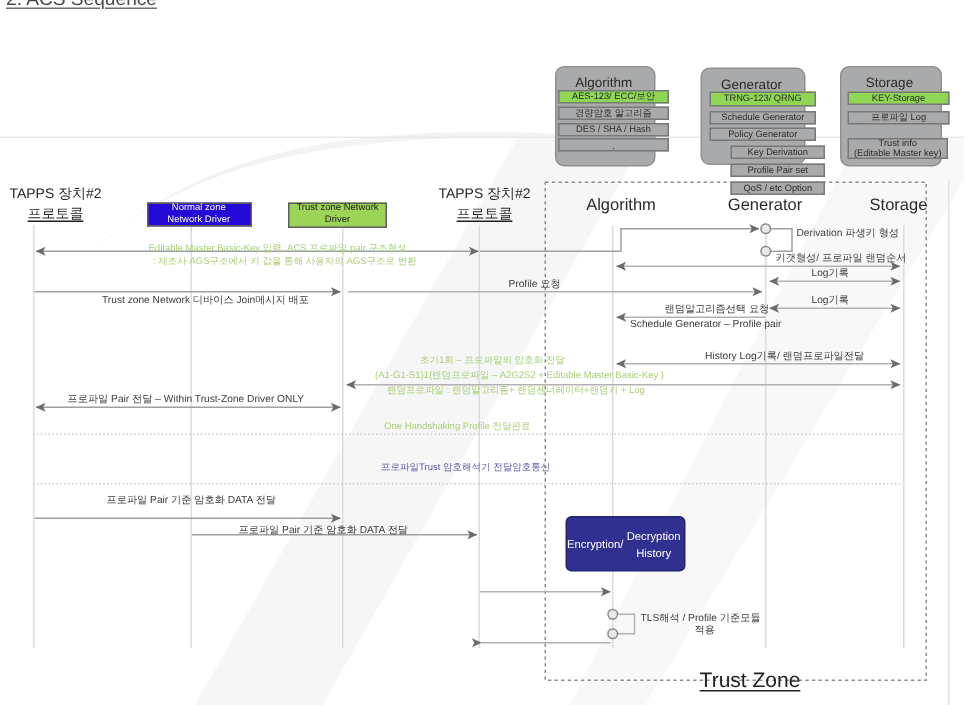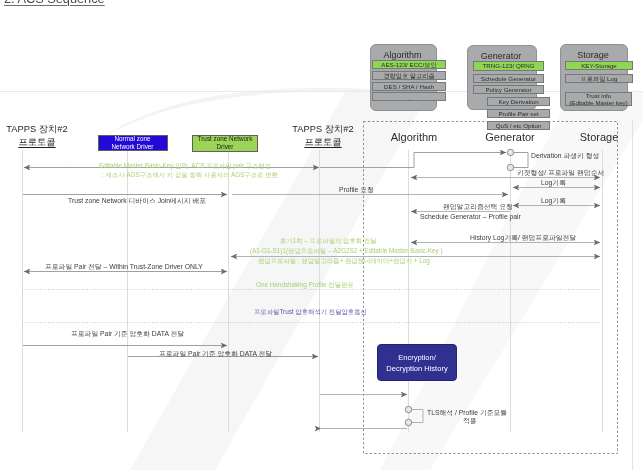--- a/index.html
+++ b/index.html
@@ -40,21 +40,21 @@
   .msg{font-size:7px;color:#3b3b3b;white-space:nowrap;line-height:8px;}
   .msg.g{color:#a9cf76;font-size:6.35px;}
   .msg.p{color:#5858a8;font-size:6.35px;}
   .msg.k{color:#3b3b3b;font-size:6.8px;}
 
   
   #tzlabel{font-size:14px;color:#222;text-decoration:underline;text-underline-offset:2px;
            white-space:nowrap;}
   #encbox{background:#2f308f;border:1px solid #23246e;border-radius:4px;color:#fff;
           font-size:7.5px;line-height:11px;text-align:center;display:flex;
-          flex-direction:column;justify-content:center;align-items:center;}
+          flex-direction:row;justify-content:center;align-items:center;}
   svg{position:absolute;left:0;top:0;}
 </style>
 </head>
 <body>
 
 <div id="slide">
 
   <svg class="abs" width="643" height="470">
     <defs>
       <linearGradient id="sw" x1="0" y1="0" x2="1" y2="1">
@@ -192,20 +192,21 @@
 
   <div class="abs colhead" style="left:364px;top:131px;width:100px;">Algorithm</div>
   <div class="abs colhead" style="left:460px;top:131px;width:100px;">Generator</div>
   <div class="abs colhead" style="left:549px;top:131px;width:100px;">Storage</div>
 
   <div class="abs" id="encbox" style="left:377px;top:344px;width:78px;height:35px;">
     <div>Encryption/</div>
     <div>Decryption History</div>
   </div>
 
+  <div class="abs" id="tzlabel" style="left:450px;top:445px;width:100px;text-align:center;">Trust Zone</div>
 
   <div class="abs msg g" style="left:99px;top:162px;">Editable Master Basic-Key 입력, ACS 프로파일 pair 구조형성</div>
   <div class="abs msg g" style="left:102px;top:171px;">: 제조사 AGS구조에서 키 값을 통해 사용자의 AGS구조로 변환</div>
   <div class="abs msg k" style="left:68px;top:197px;">Trust zone Network 디바이스 Join메시지 배포</div>
   <div class="abs msg k" style="left:339px;top:186px;">Profile 요청</div>
   <div class="abs msg k" style="left:531px;top:152px;">Derivation 파생키 형성</div>
   <div class="abs msg k" style="left:517px;top:169px;">키갯형성/ 프로파일 랜덤순서</div>
   <div class="abs msg k" style="left:541px;top:179px;">Log기록</div>
   <div class="abs msg k" style="left:541px;top:197px;">Log기록</div>
   <div class="abs msg k" style="left:443px;top:203px;">랜덤알고리즘선택 요청</div>

